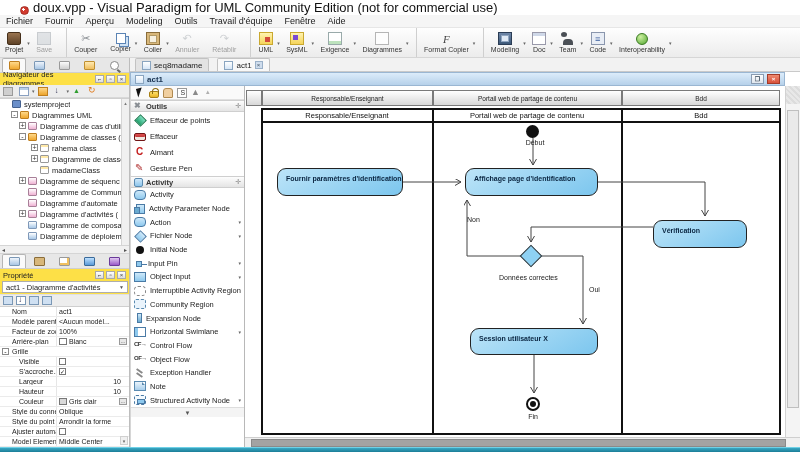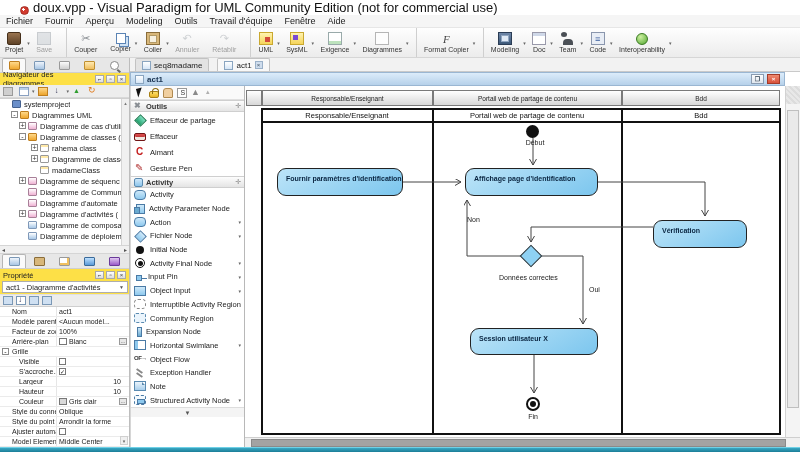--- a/index.html
+++ b/index.html
@@ -727,21 +727,21 @@
 
   <div class="psec">
     <span class="sh sh-outils"></span>
     <span>Outils</span>
     <span class="handle"></span>
   </div>
   <div class="outils">
 
       <div class="pitem">
         <span class="pic pi-erpts"></span>
-        <span>Effaceur de partage</span>
+        <span>Effaceur de points</span>
         <span class="parr"></span>
       </div>
 
       <div class="pitem">
         <span class="pic pi-eraser"></span>
         <span>Effaceur</span>
         <span class="parr"></span>
       </div>
 
       <div class="pitem">
@@ -787,25 +787,20 @@
         <span>Fichier Node</span>
         <span class="parr">▾</span>
       </div>
 
       <div class="pitem">
         <span class="pic pi-initial"></span>
         <span>Initial Node</span>
         <span class="parr"></span>
       </div>
 
-      <div class="pitem">
-        <span class="pic pi-final"></span>
-        <span>Activity Final Node</span>
-        <span class="parr">▾</span>
-      </div>
 
       <div class="pitem">
         <span class="pic pi-pin"></span>
         <span>Input Pin</span>
         <span class="parr">▾</span>
       </div>
 
       <div class="pitem">
         <span class="pic pi-object"></span>
         <span>Object Input</span>
@@ -829,20 +824,25 @@
         <span>Expansion Node</span>
         <span class="parr"></span>
       </div>
 
       <div class="pitem">
         <span class="pic pi-swim"></span>
         <span>Horizontal Swimlane</span>
         <span class="parr">▾</span>
       </div>
 
+      <div class="pitem">
+        <span class="pic pi-cf"></span>
+        <span>Control Flow</span>
+        <span class="parr"></span>
+      </div>
 
       <div class="pitem">
         <span class="pic pi-of"></span>
         <span>Object Flow</span>
         <span class="parr"></span>
       </div>
 
       <div class="pitem">
         <span class="pic pi-exch"></span>
         <span>Exception Handler</span>

